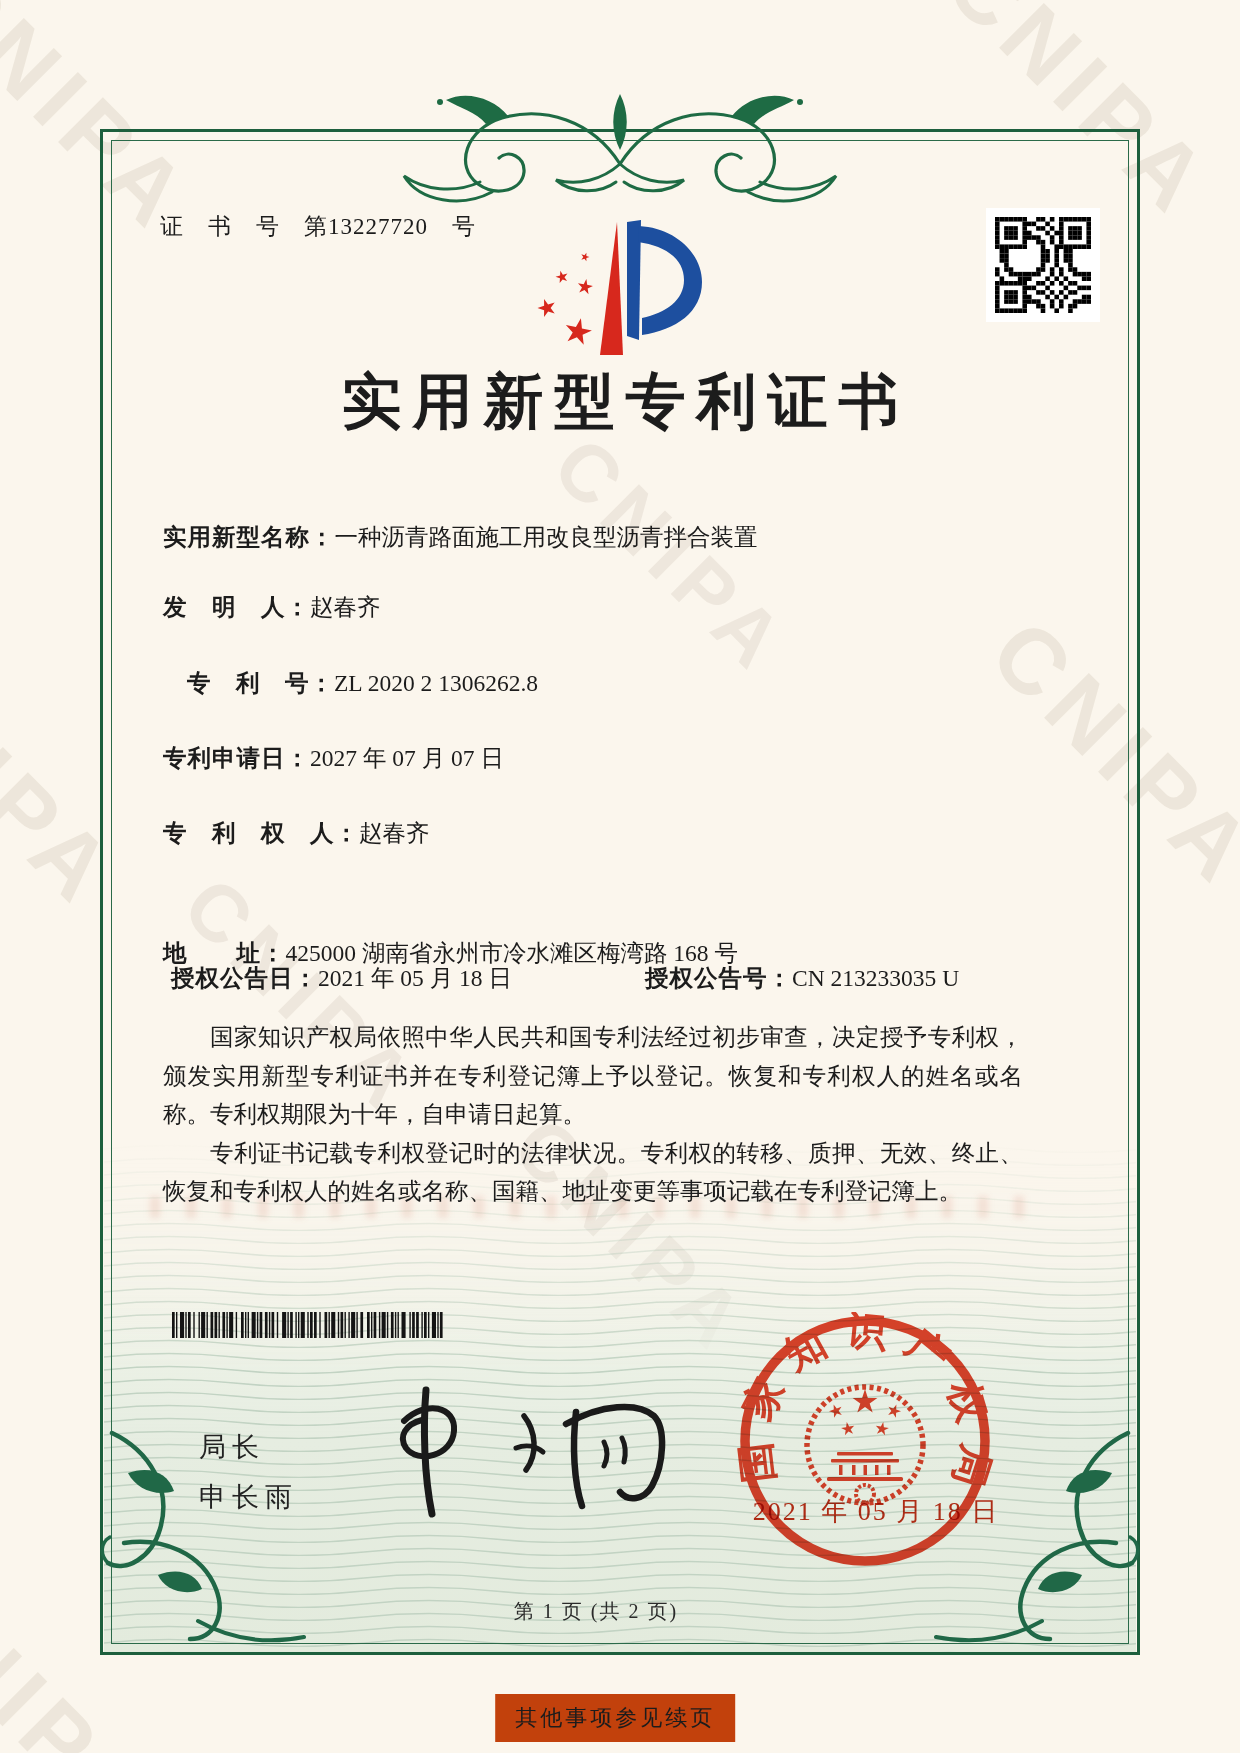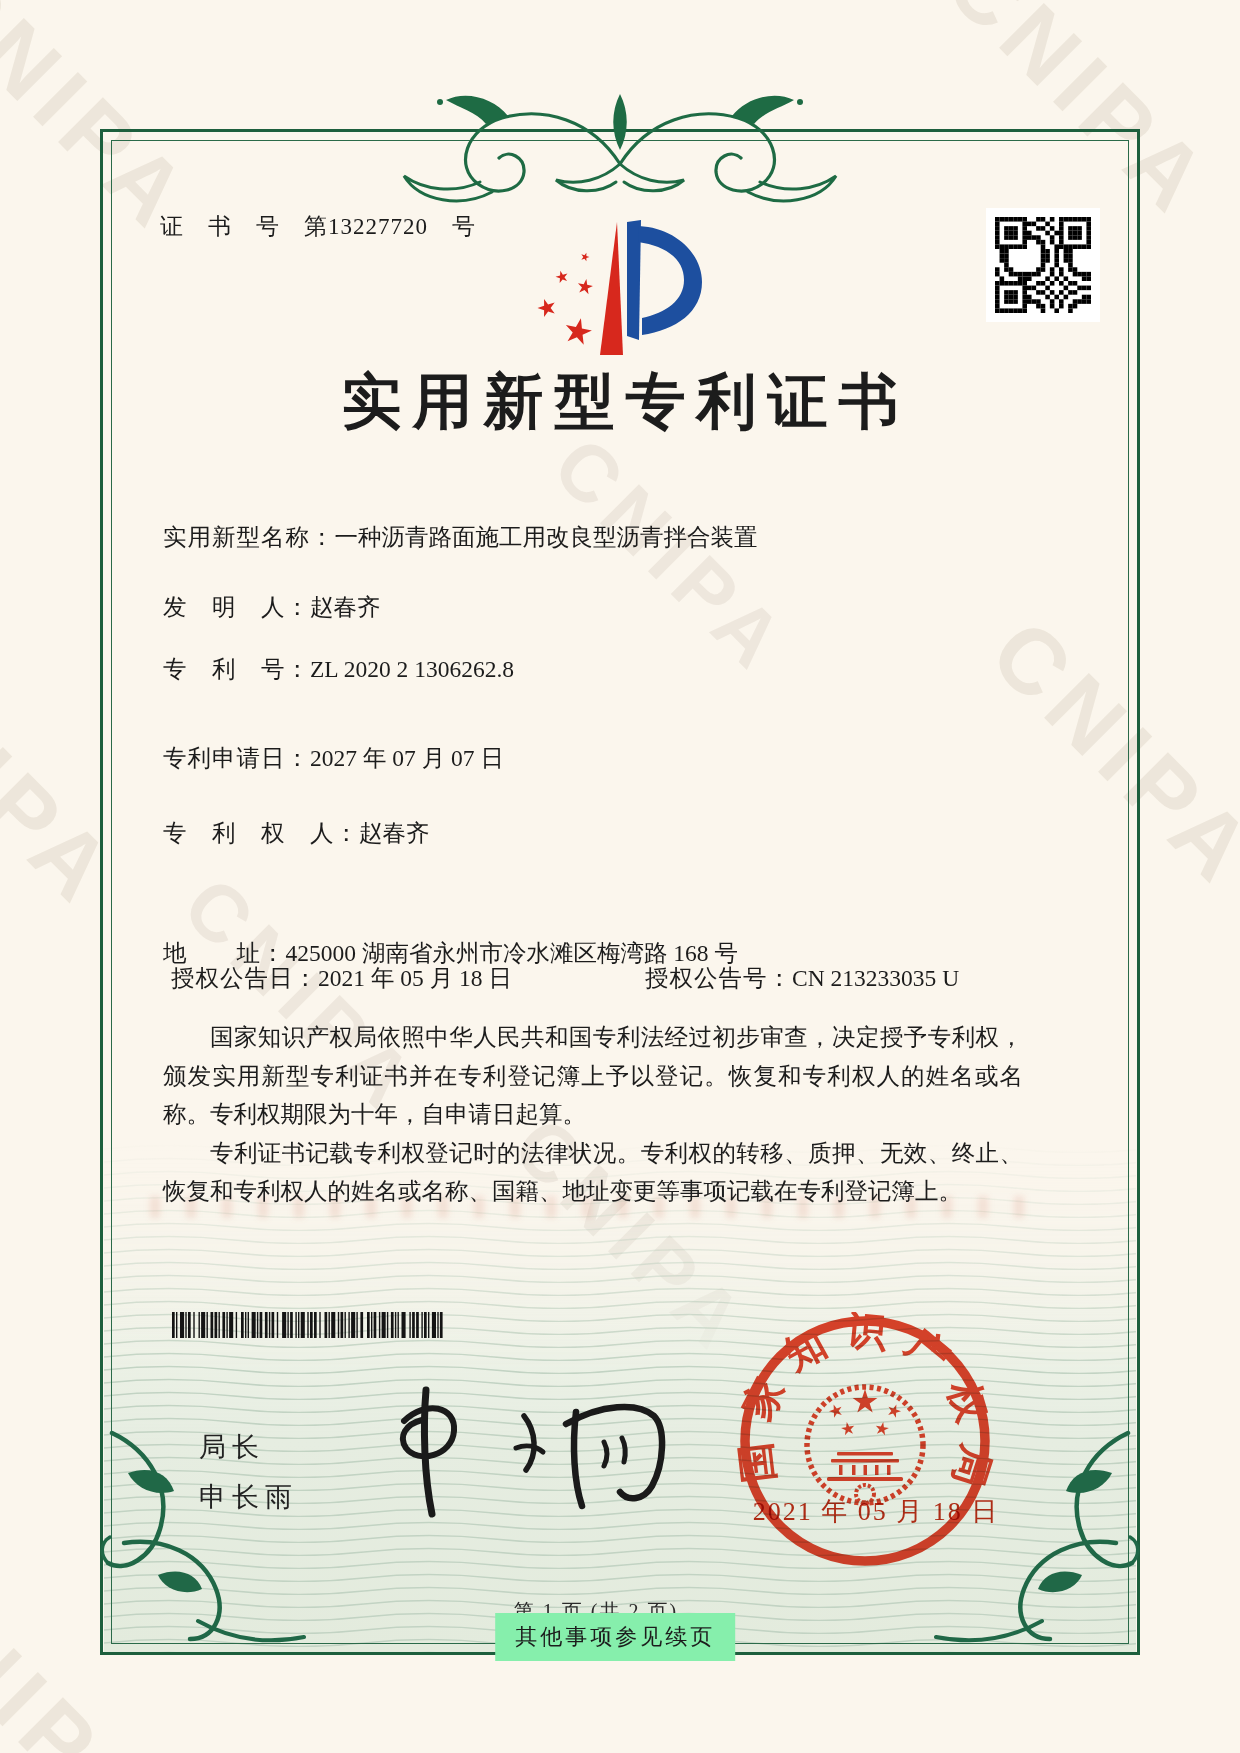--- a/index.html
+++ b/index.html
@@ -36,41 +36,41 @@
   }
   
   .cert-no{position:absolute; left:160px; top:211px; font-size:23px; letter-spacing:1px;}
   .logo{position:absolute; left:536px; top:214px;}
   .qr-box{position:absolute; left:986px; top:208px; width:114px; height:114px; background:#fff;
     display:flex; align-items:center; justify-content:center;}
   .title{position:absolute; left:0; right:0; top:362px; text-align:center;
     font-size:60px; font-weight:700; letter-spacing:11px; text-indent:11px;}
   
   .row{position:absolute; left:163px; font-size:23.5px; white-space:nowrap;}
-  .row .lab{letter-spacing:1px;}
-  .r1{top:521px;} .r2{top:591px;} .r3{top:653px;} .r4{top:742px;}
+  .row .lab{letter-spacing:1px;font-weight:bold;}
+  .r1{top:521px;} .r2{top:591px;} .r3{top:667px;margin-left:24px;} .r4{top:742px;}
   .r5{top:817px;} .r6{top:937px;} .r7{top:962px; width:960px;margin-left:8px;}
   .grant2{position:absolute; left:474px; top:0; white-space:nowrap;}
   
   .body-text{position:absolute; left:163px; top:1018px; width:860px;
     font-size:23.5px; line-height:38.5px; text-align:justify;}
   .body-text p{margin:0; text-indent:2em;}
   
   .barcode{position:absolute; left:172px; top:1312px;}
   .director{position:absolute; left:180px; top:1422px;
     font-family:"Liberation Sans","DejaVu Sans",sans-serif; font-weight:500;
     font-size:27px; letter-spacing:6px; line-height:50px; color:#222;margin-left:19px;}
   .signature{position:absolute; left:376px; top:1386px;}
   .seal{position:absolute; left:736px; top:1312px; mix-blend-mode:multiply; opacity:.94;}
   .seal-date{position:absolute; left:726px; top:1494px; width:300px; text-align:center;
     font-size:26px; color:#c12f18; letter-spacing:2px; mix-blend-mode:multiply; white-space:nowrap;}
   .page-indicator{position:absolute; left:0; right:48px; top:1598px; text-align:center;
     font-size:20px; letter-spacing:2px; color:#2a2a2a;}
-  .cont-note{position:absolute; left:50%; top:1613px; transform:translateX(-52%);
-    background:#86efac; padding:9px 20px; font-size:22px; letter-spacing:3px;}
+  .cont-note{position:absolute; left:50%; top:1694px; transform:translateX(-52%);
+    background:#c2410c; padding:9px 20px; font-size:22px; letter-spacing:3px;}
   
   .orn-top{position:absolute; left:352px; top:86px;}
   .orn-bl{position:absolute; left:98px; top:1425px;}
   .orn-br{position:absolute; left:932px; top:1425px; transform:scaleX(-1);}
 </style>
 </head>
 <body>
 
 <div class="page">
 

